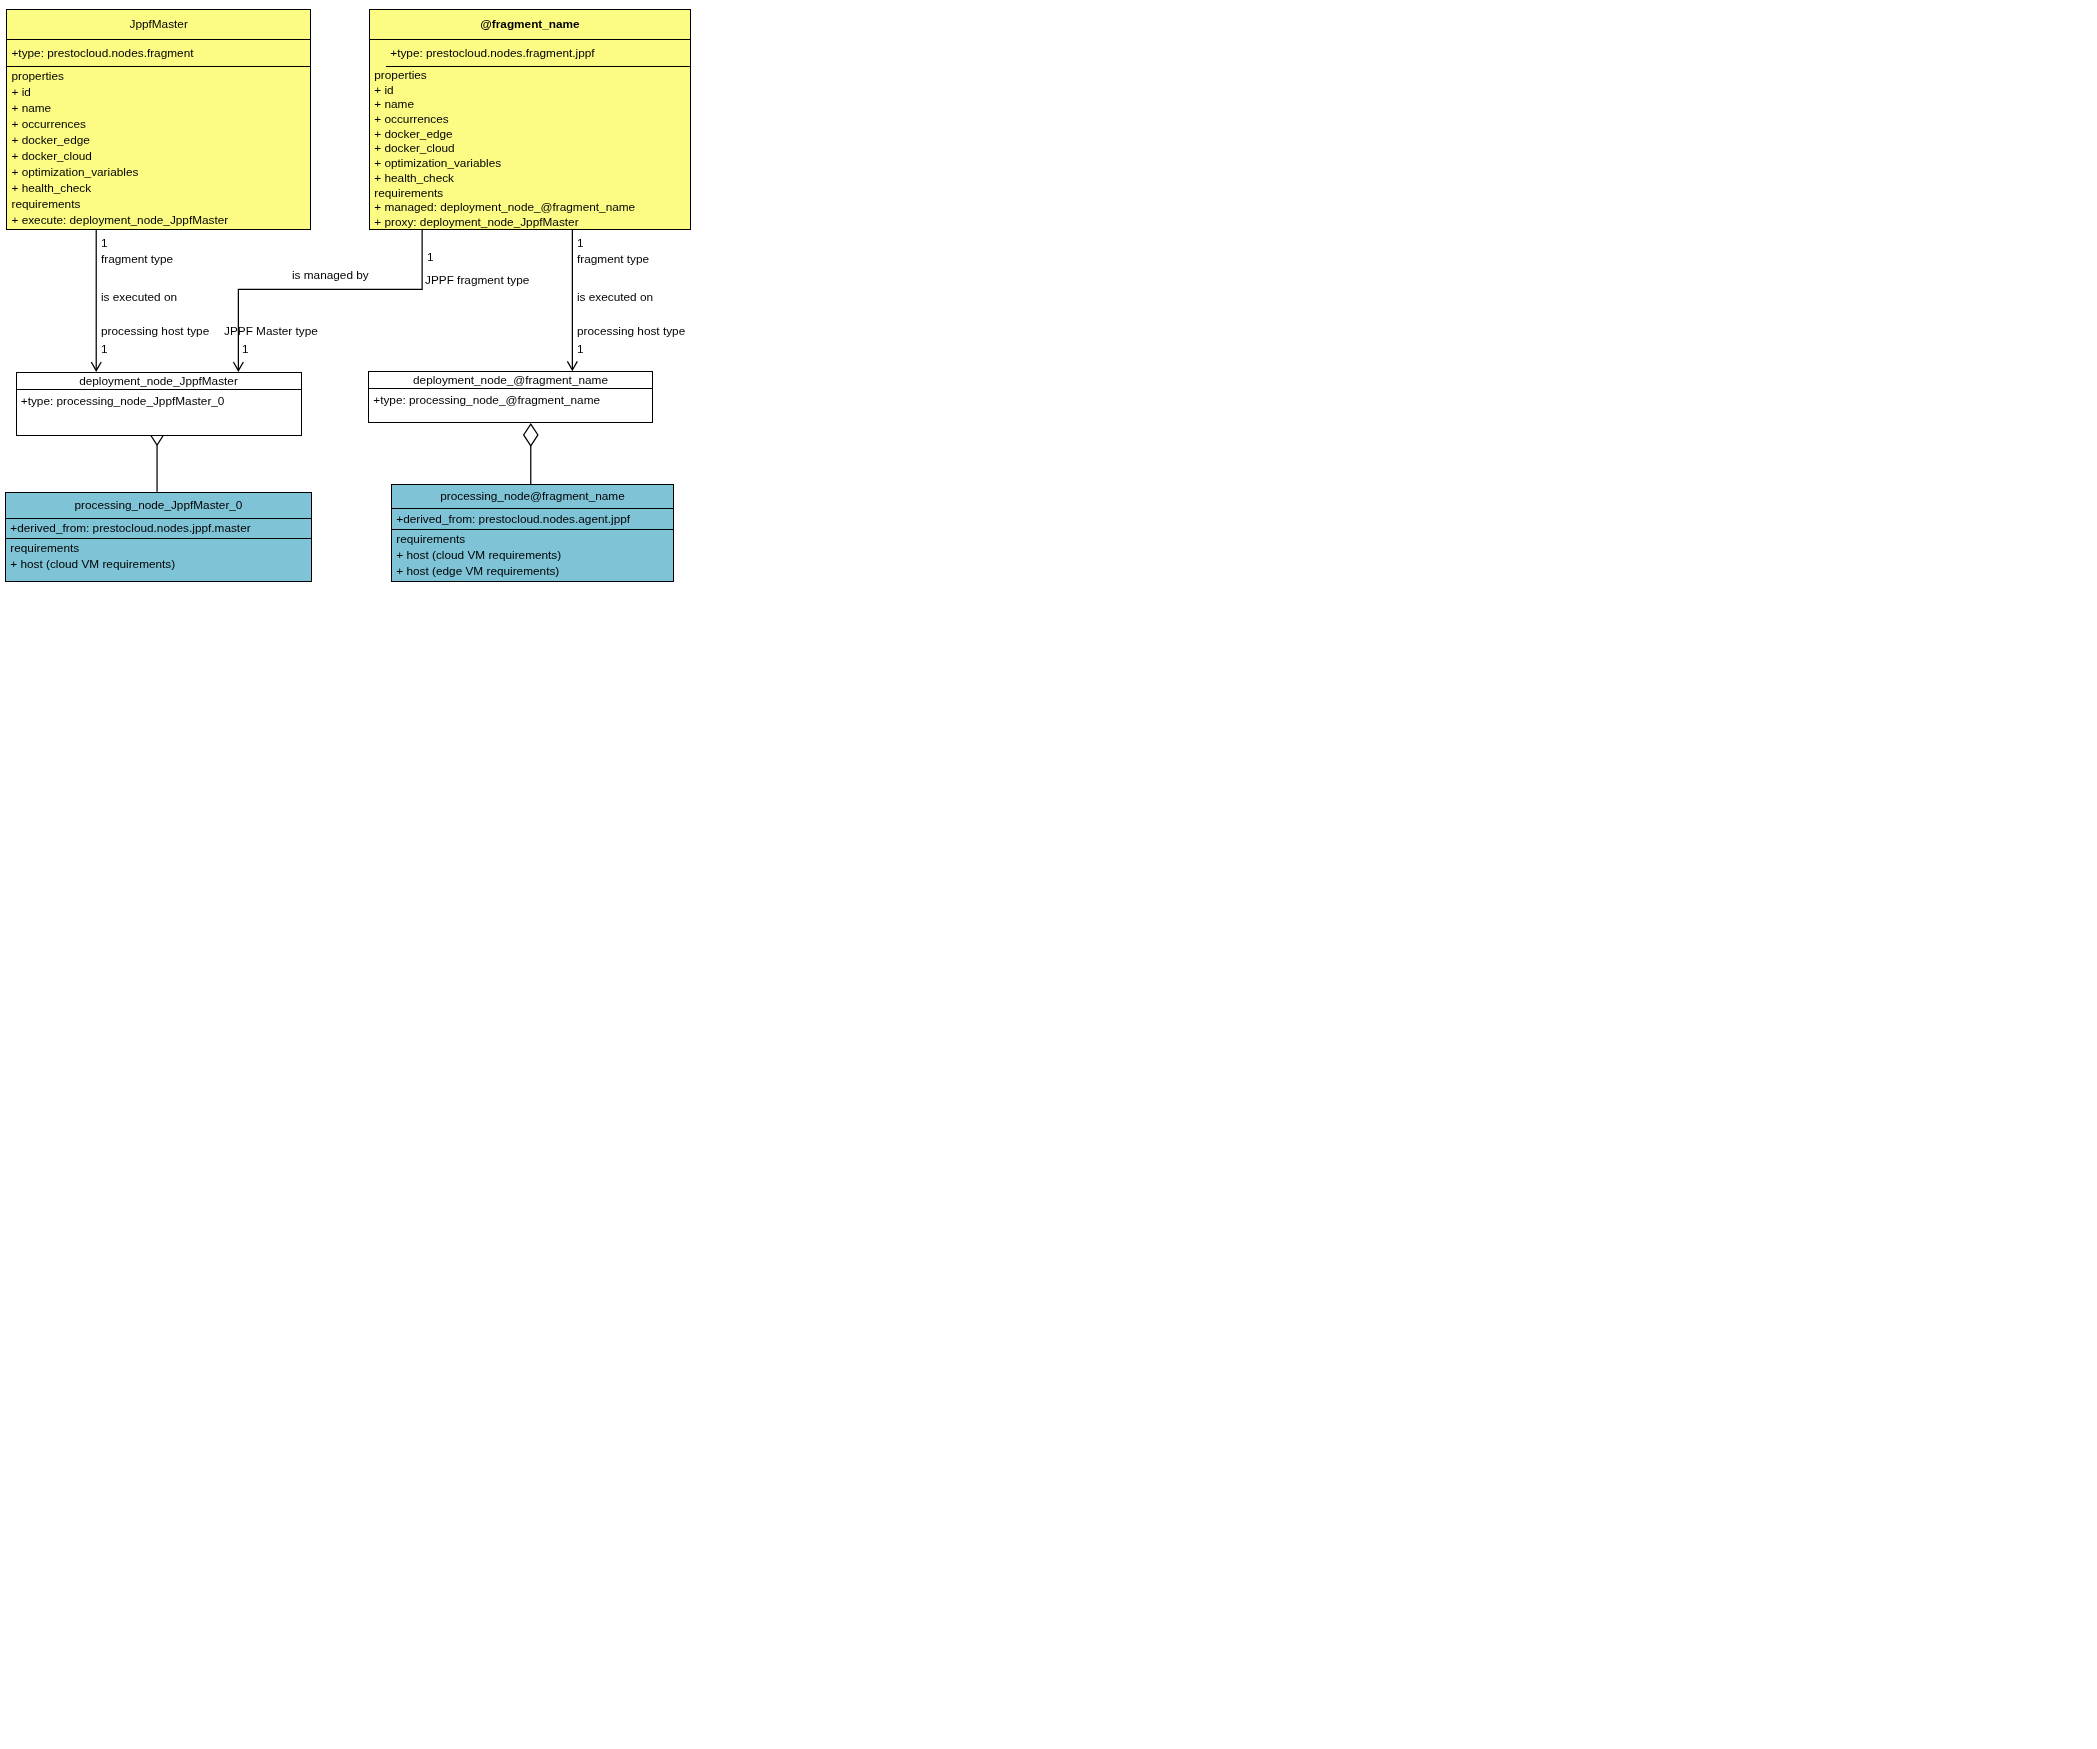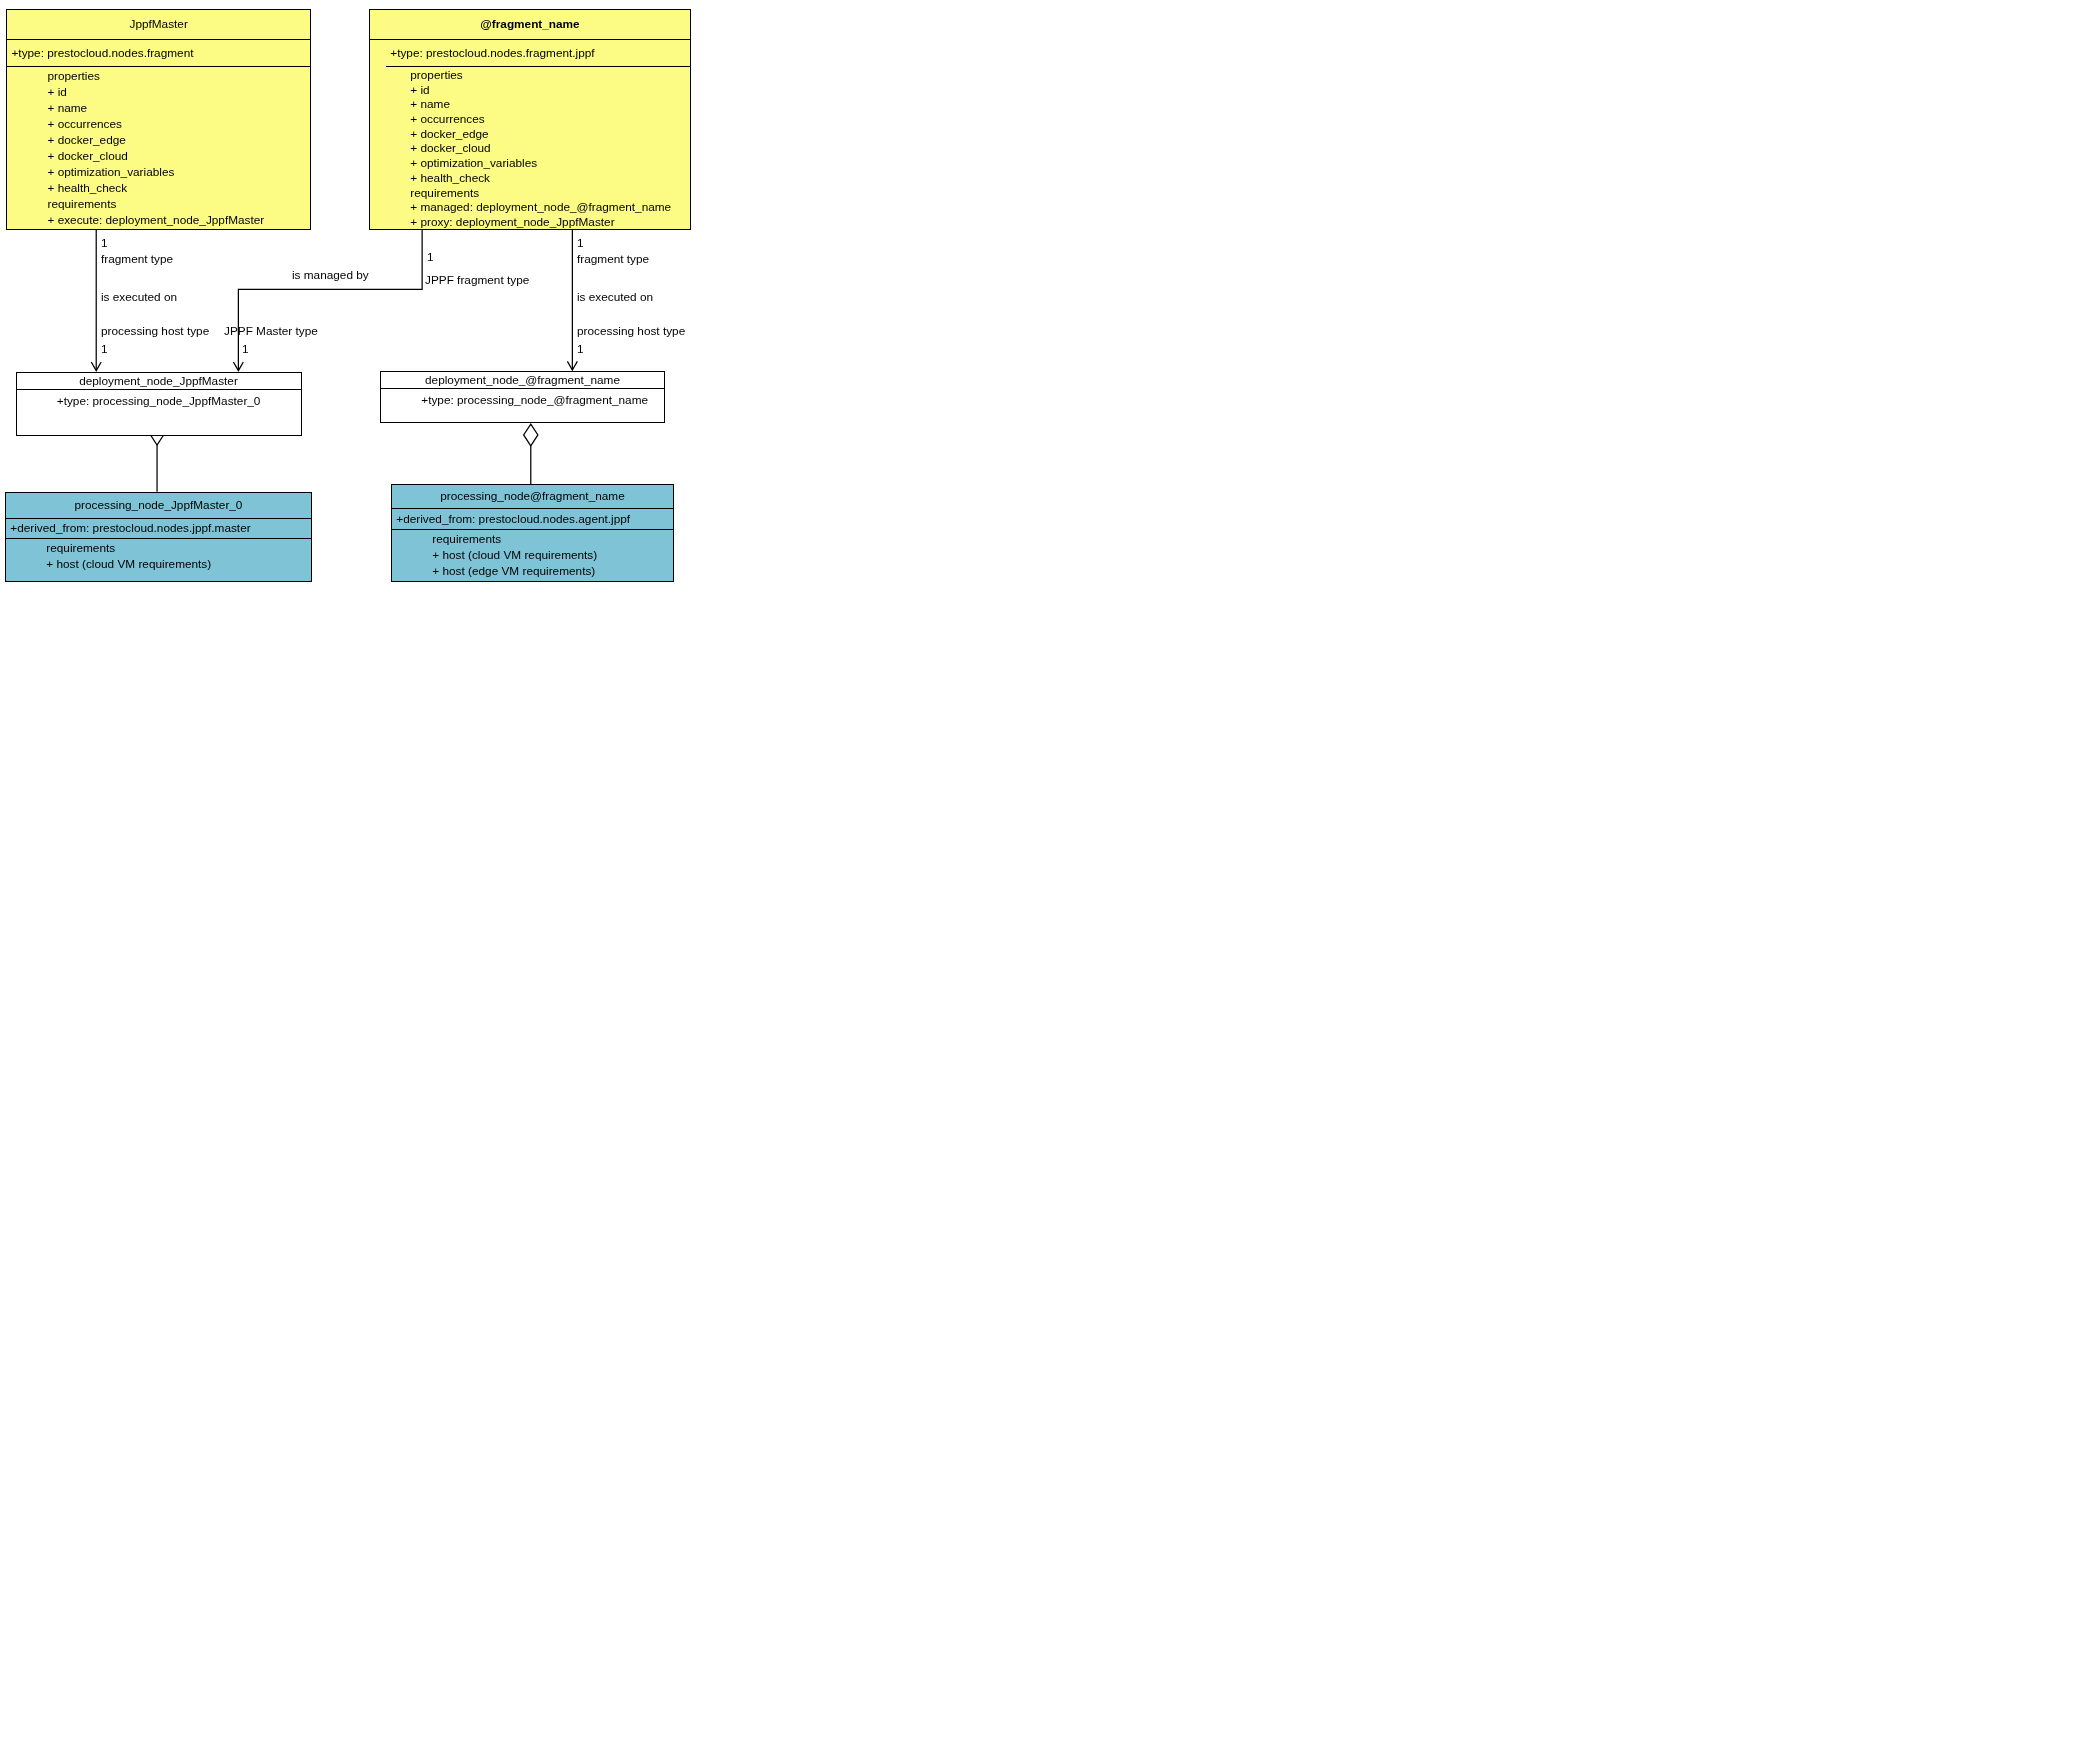--- a/index.html
+++ b/index.html
@@ -16,21 +16,21 @@
   .fill-cyan{background:var(--host-cyan);}
   .row-title{
     box-sizing:border-box;display:flex;align-items:center;justify-content:center;
     border-bottom:1.2px solid var(--border);font-size:11.8px;white-space:nowrap;overflow:hidden;
   }
   .row-type{
     box-sizing:border-box;display:flex;align-items:center;padding:0 4.3px;
     border-bottom:1.2px solid var(--border);font-size:11.8px;white-space:nowrap;overflow:hidden;
   }
   .row-body{box-sizing:border-box;padding:1.2px 4.3px 0;font-size:11.8px;overflow:hidden;}
-  .row-body div{white-space:nowrap;margin-left:36px;}
+  .row-body div{white-space:nowrap;}
   .lh26 div{line-height:16px;}
   .lh235 div{line-height:14.7px;}
   .edge-label{position:absolute;font-size:11.8px;line-height:12.4px;white-space:nowrap;}
   svg.wires{position:absolute;left:0;top:0;pointer-events:none;}
 </style>
 </head>
 <body>
 
 <div class="canvas">
 
@@ -87,21 +87,21 @@
     </div>
   </div>
 
   <div class="uml-box fill-white" style="left:15.5px;top:372px;width:286px;height:64px;">
     <div class="row-title fill-white" style="height:17px;">deployment_node_JppfMaster</div>
     <div class="row-body lh26" style="padding-top:2.5px;">
       <div>+type: processing_node_JppfMaster_0</div>
     </div>
   </div>
 
-  <div class="uml-box fill-white" style="left:380px;top:371px;width:285px;height:52px;">
+  <div class="uml-box fill-white" style="left:368px;top:371px;width:285px;height:52px;">
     <div class="row-title fill-white" style="height:17px;">deployment_node_@fragment_name</div>
     <div class="row-body lh26" style="padding-top:2.5px;">
       <div>+type: processing_node_@fragment_name</div>
     </div>
   </div>
 
   <div class="uml-box fill-cyan" style="left:5px;top:492px;width:307px;height:90px;">
     <div class="row-title fill-cyan" style="height:25.5px;">processing_node_JppfMaster_0</div>
     <div class="row-type fill-cyan" style="height:20px;">+derived_from: prestocloud.nodes.jppf.master</div>
     <div class="row-body lh26" style="padding-top:1.9px;">

